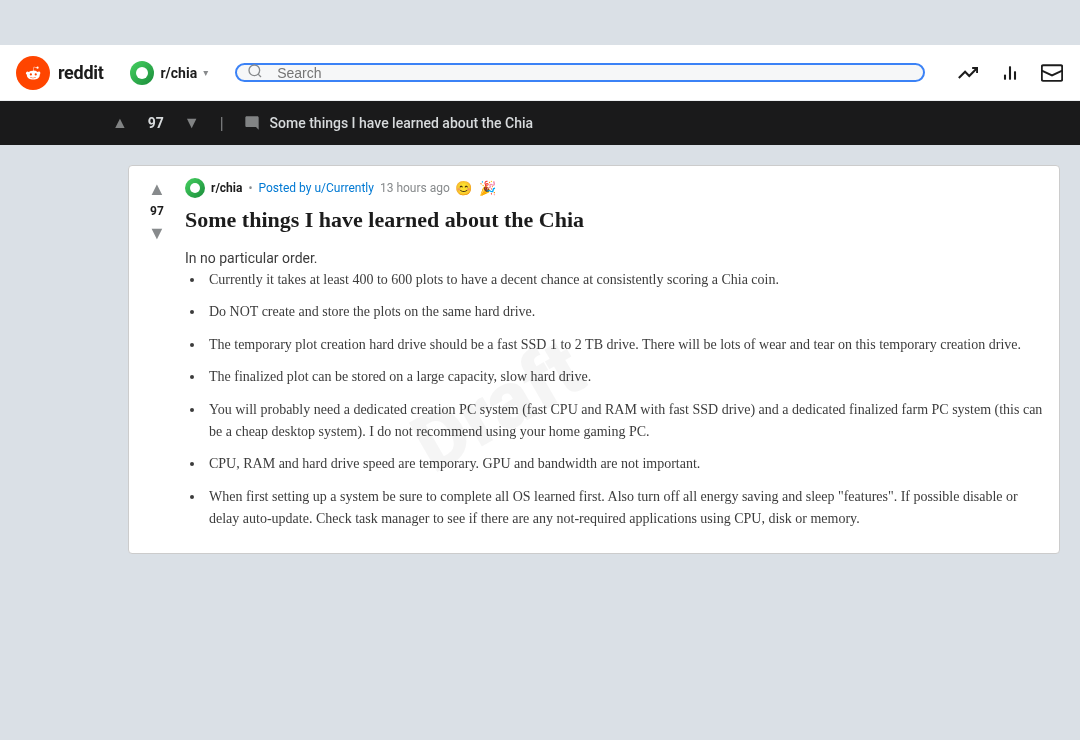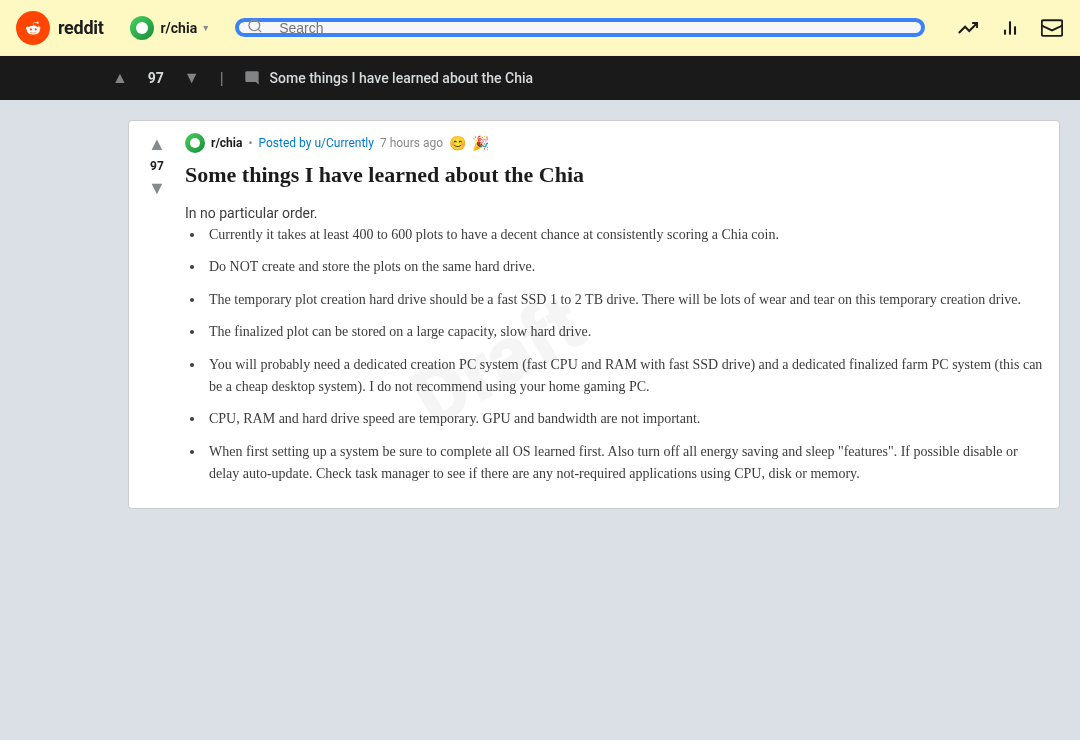--- a/index.html
+++ b/index.html
@@ -1,27 +1,28 @@
 <!DOCTYPE html>
 <html><head>
   <meta charset="utf-8">
   <style>
     * { margin: 0; padding: 0; box-sizing: border-box; }
     body { font-family: -apple-system, BlinkMacSystemFont, 'Segoe UI', Roboto, sans-serif; background: #dae0e6; width: 1080px; height: 740px; overflow: hidden; }
 
     
     .top-nav {
-      background: #fef9c3;
+      background: #ffffff;
       height: 56px;
       display: flex;
       align-items: center;
       padding: 0 16px;
       border-bottom: 1px solid #edeff1;
       position: relative;
       z-index: 10;
+      margin-top: 45px;
     }
     .nav-logo {
       display: flex;
       align-items: center;
       gap: 8px;
       margin-right: 16px;
     }
     .reddit-logo-circle {
       width: 34px;
       height: 34px;
@@ -75,21 +76,21 @@
     .search-bar {
       flex: 1;
       max-width: 690px;
       margin: 0 16px;
       position: relative;
     }
     .search-bar input {
       width: 100%;
       height: 19px;
       border-radius: 20px;
-      border: 4px solid #3b82f6;
+      border: 2px solid #3b82f6;
       background: #f6f7f8;
       padding: 0 16px 0 40px;
       font-size: 14px;
       color: #1c1c1c;
       outline: none;
     }
     .search-icon-wrap {
       position: absolute;
       left: 12px;
       top: 50%;
@@ -360,21 +361,21 @@
 
       <div class="post-content">
 
         <div class="post-meta">
           <div class="sub-icon-small"></div>
           <span class="sub-name-meta">r/chia</span>
           <span class="dot">•</span>
           <span class="post-author">
             <span>Posted by</span>&nbsp;<span>u/Currently</span>
           </span>
-          <span class="post-time">7 hours ago</span>
+          <span class="post-time">13 hours ago</span>
           <span class="award-emoji">😊</span>
           <span class="award-emoji">🎉</span>
         </div>
 
         <h1 class="post-title">Some things I have learned about the Chia</h1>
 
         <div class="post-body">
           <p>In no particular order.</p>
           <ul>
             <li>Currently it takes at least 400 to 600 plots to have a decent chance at consistently scoring a Chia coin.</li>

